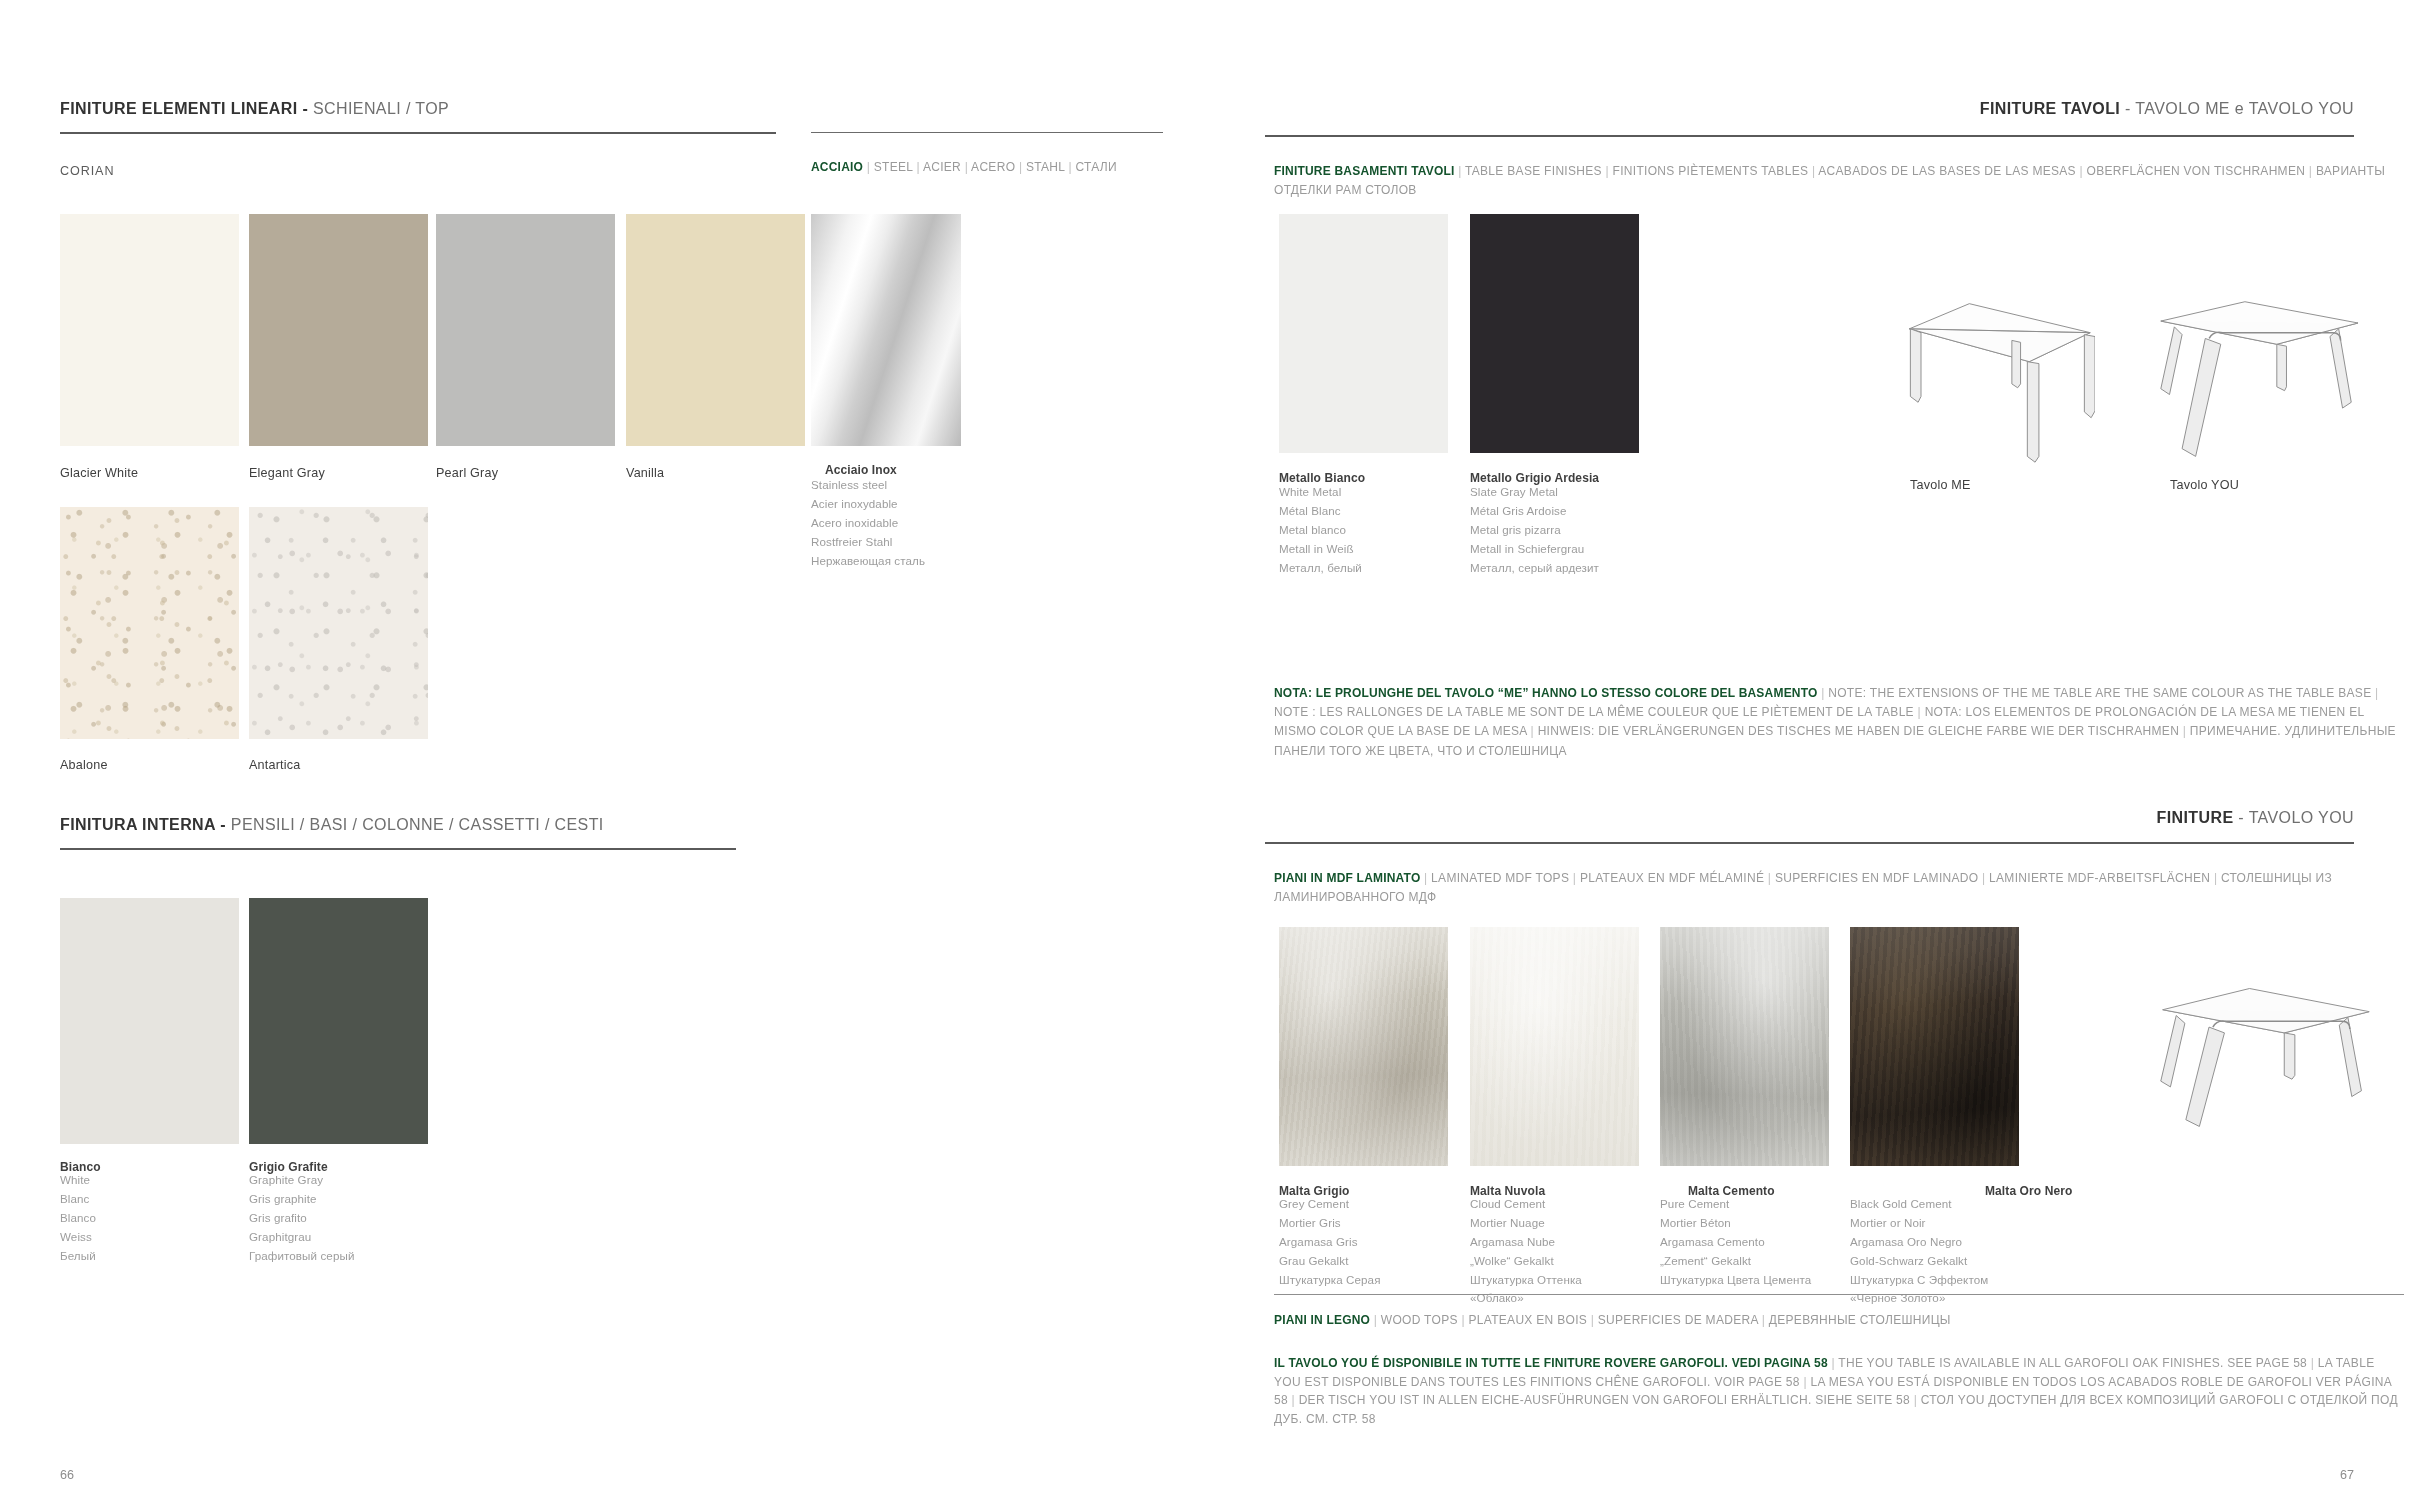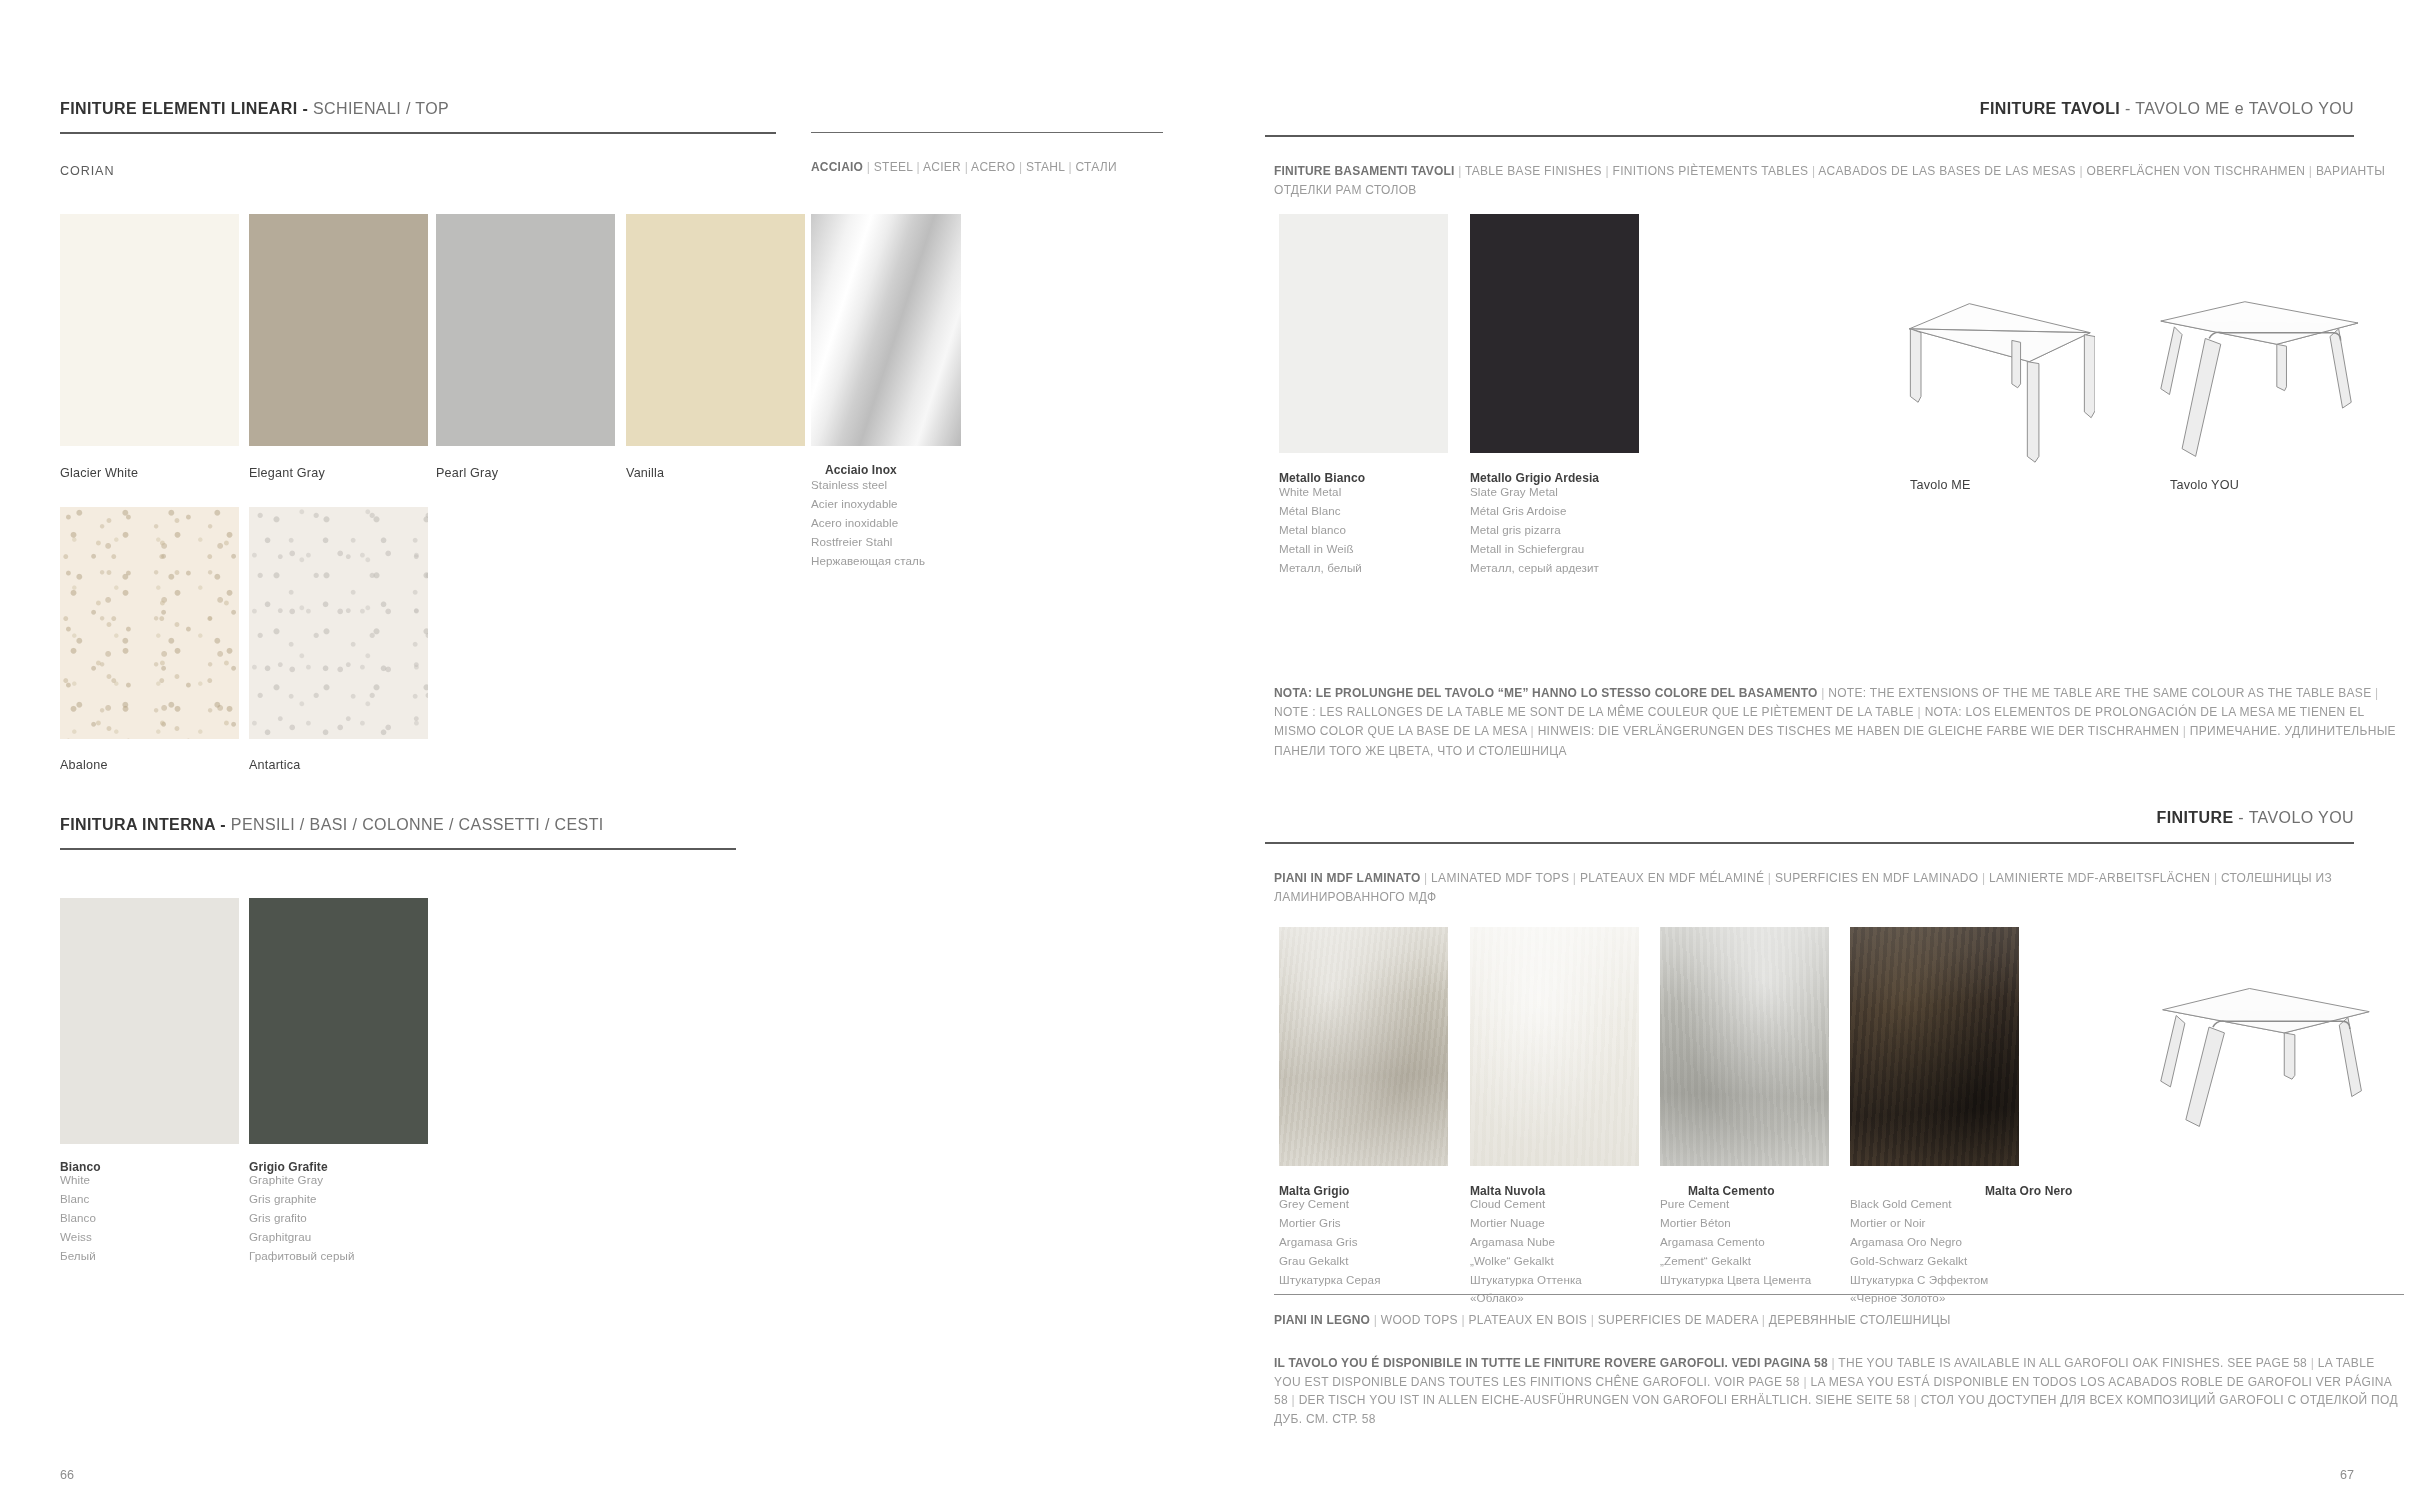--- a/index.html
+++ b/index.html
@@ -14,21 +14,21 @@
 
   
   .sec-title { font-size: 16px; letter-spacing: 0.4px; color:#4a4a4a; white-space:nowrap; }
   .sec-title b { font-weight: 700; color:#333; }
   .sec-title .light { color:#6f6f6f; font-weight:400; }
   .rule { height: 1.9px; background: #5a5a5a; width: 100%; }
   .rule.thin { height: 1.4px; background:#6b6b6b; }
 
   .cat-label { font-size: 12.6px; letter-spacing: 0.9px; color:#5b5b5b; }
   .multiling { font-size: 12px; letter-spacing: 0.3px; line-height: 1.55; color:#9a9a9a; }
-  .multiling b { font-weight: 700; color:#737373; letter-spacing:0.2px; }
+  .multiling b { font-weight: 700; color:#14532d; letter-spacing:0.2px; }
   .multiling .sep { color:#c2c2c2; }
 
   .swatch { border: 0; }
   .sw-name { font-size: 12px; color:#3f3f3f; font-weight:600; letter-spacing:0.1px; margin-top:8.7px; }
   .sw-tr { font-size: 11.6px; color:#9d9d9d; line-height: 1.63; letter-spacing:0.1px; }
   .sw-cap { font-size: 12.6px; color:#3f3f3f; margin-top: 9.7px; letter-spacing:0.2px;}
 
   .folio { position:absolute; bottom: 27px; font-size: 12.6px; color:#8d8d8d; }
 
   

